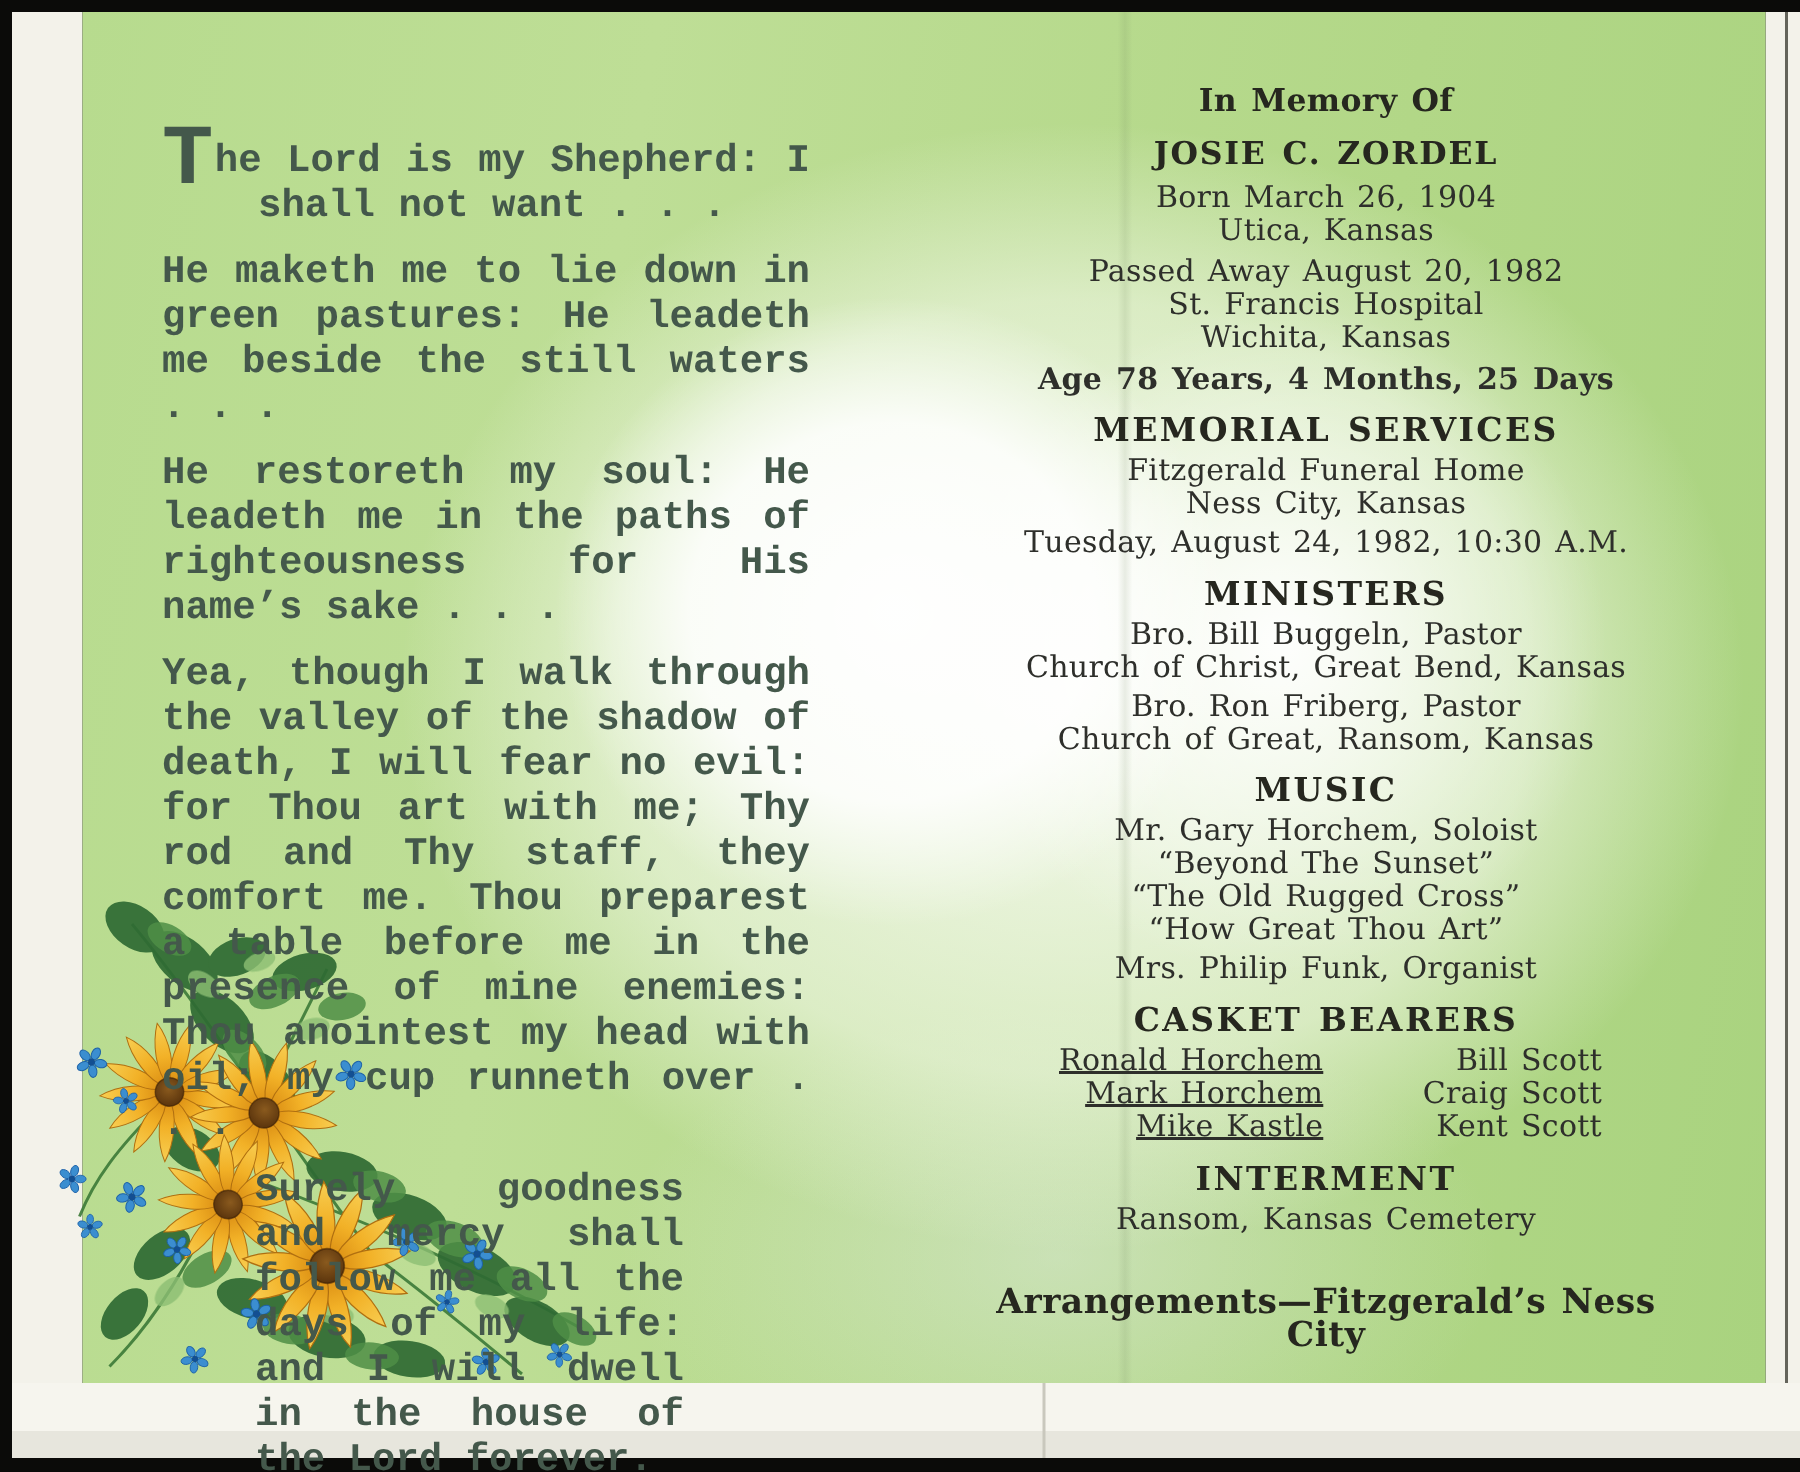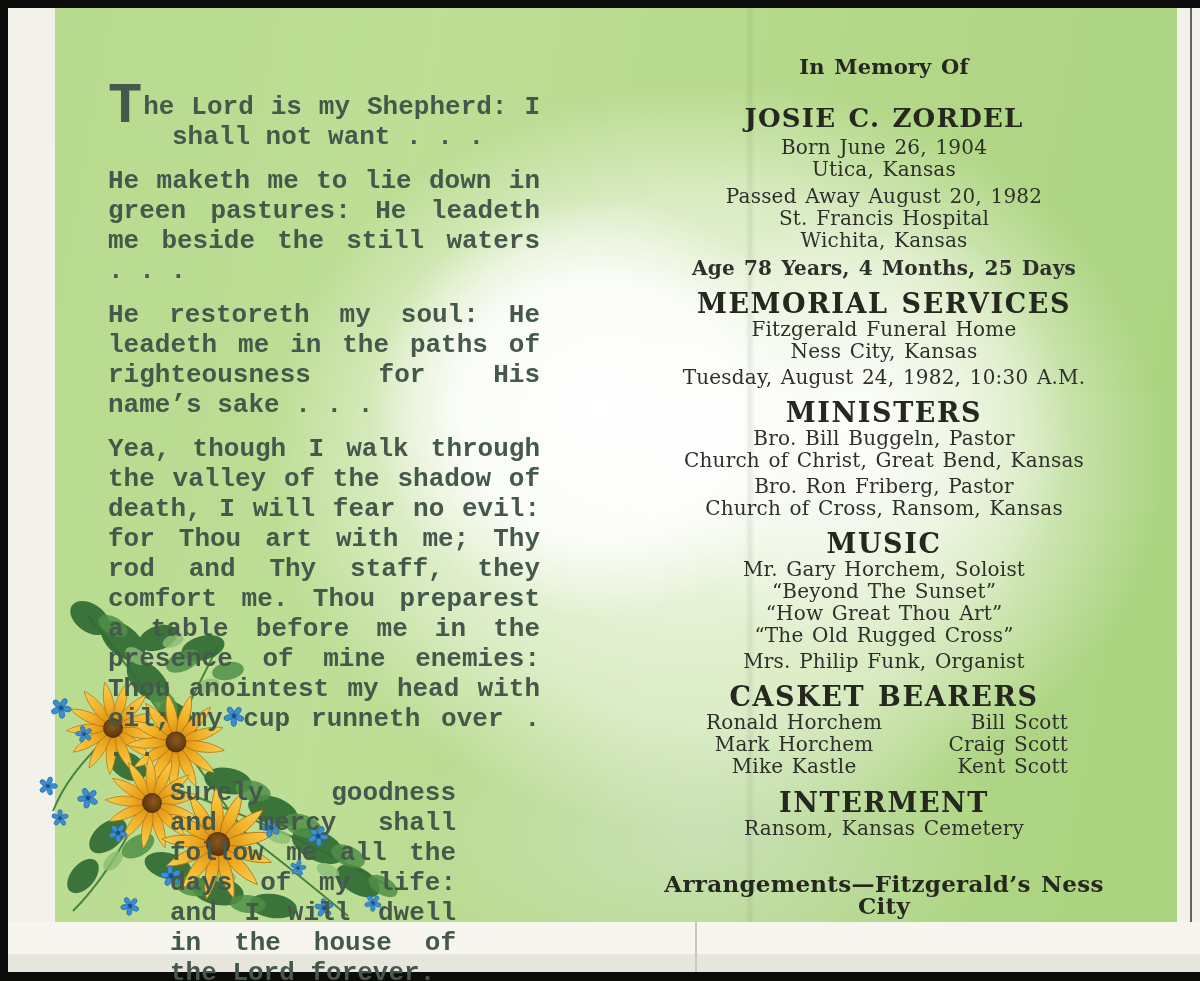--- a/index.html
+++ b/index.html
@@ -28,27 +28,27 @@
   .psalm p{margin:0 0 14px 0;}
   .psalm .p1{padding-left:64px;text-indent:-64px;}
   .dropcap{font-size:57px;line-height:0;position:relative;top:8px;margin-right:2px;letter-spacing:-1px;}
   .closing{margin:6px 0 0 62px;width:286px;text-align:justify;}
   .attribution{margin-top:2px;padding-right:16px;}
   
   .rp{position:absolute;left:648px;top:56px;width:472px;text-align:center;
       color:var(--program-text,#2e2f2b);font-family:"DejaVu Serif",serif;font-size:20px;line-height:22px;
       letter-spacing:.2px;word-spacing:2px;}
   .rp-memory{font-weight:bold;font-size:21px;color:var(--heading-text,#26271f);}
-  .rp-name{font-weight:bold;font-size:26px;letter-spacing:1.2px;margin-top:28px;line-height:24px;color:var(--heading-text,#26271f);}
+  .rp-name{font-weight:bold;font-size:21px;letter-spacing:1.2px;margin-top:12px;line-height:24px;color:var(--heading-text,#26271f);}
   .g-mt6{margin-top:6px;} .g-mt5{margin-top:5px;} .g-mt4{margin-top:4px;} .g-mt3{margin-top:3px;}
   .rp-age{margin-top:6px;font-weight:bold;}
-  .rp-head{font-weight:bold;font-size:27px;letter-spacing:1.6px;margin-top:13px;line-height:23px;color:var(--heading-text,#26271f);text-align:center;}
+  .rp-head{font-weight:bold;font-size:22px;letter-spacing:1.6px;margin-top:13px;line-height:23px;color:var(--heading-text,#26271f);text-align:center;}
   .rp-head.mt12{} .rp-head.mt14{margin-top:14px;}
   .rp-cols{display:flex;justify-content:space-between;margin-top:3px;padding:0 52px 0 58px;}
-  .rp-cols .col-l{text-align:center;} .rp-cols .col-r{text-align:right;}
+  .rp-cols .col-l{text-align:right;text-decoration:underline;} .rp-cols .col-r{text-align:right;}
   .rp-footer{font-weight:bold;font-size:23px;margin-top:34px;letter-spacing:.3px;color:var(--heading-text,#26271f);}
   .artwork{position:absolute;left:18px;top:586px;}
 </style>
 </head>
 <body>
 
 <div class="scan">
 
   <div class="edge-left"></div>
   <div class="edge-right"></div>
@@ -178,21 +178,21 @@
     <p>Yea, though I walk through the valley of the shadow of death, I will fear no evil: for Thou art with me; Thy rod and Thy staff, they comfort me.  Thou preparest a table before me in the presence of mine enemies: Thou anointest my head with oil; my cup runneth over . . .</p>
     <div class="closing">Surely goodness and mercy shall follow me all the days of my life: and I will dwell in the house of the Lord forever.</div>
     <div class="attribution">23rd Psalm</div>
   </div>
 
   <div class="rp">
     <div class="rp-memory">In Memory Of</div>
     <div class="rp-name">JOSIE C. ZORDEL</div>
 
     <div class="g-mt6">
-      <div>Born June 26, 1904</div>
+      <div>Born March 26, 1904</div>
       <div>Utica, Kansas</div>
     </div>
 
     <div class="g-mt5">
       <div>Passed Away August 20, 1982</div>
       <div>St. Francis Hospital</div>
       <div>Wichita, Kansas</div>
     </div>
 
     <div class="rp-age">Age 78 Years, 4 Months, 25 Days</div>
@@ -204,29 +204,29 @@
     </div>
     <div class="g-mt4">Tuesday, August 24, 1982, 10:30 A.M.</div>
 
     <div class="rp-head">MINISTERS</div>
     <div class="g-mt3">
       <div>Bro. Bill Buggeln, Pastor</div>
       <div>Church of Christ, Great Bend, Kansas</div>
     </div>
     <div class="g-mt4">
       <div>Bro. Ron Friberg, Pastor</div>
-      <div>Church of Cross, Ransom, Kansas</div>
+      <div>Church of Great, Ransom, Kansas</div>
     </div>
 
     <div class="rp-head mt12">MUSIC</div>
     <div class="g-mt3">
       <div>Mr. Gary Horchem, Soloist</div>
       <div>“Beyond The Sunset”</div>
+      <div>“The Old Rugged Cross”</div>
       <div>“How Great Thou Art”</div>
-      <div>“The Old Rugged Cross”</div>
     </div>
     <div class="g-mt4">Mrs. Philip Funk, Organist</div>
 
     <div class="rp-head">CASKET BEARERS</div>
     <div class="rp-cols">
       <div class="col-l">
         <div>Ronald Horchem</div>
         <div>Mark Horchem</div>
         <div>Mike Kastle</div>
       </div>

